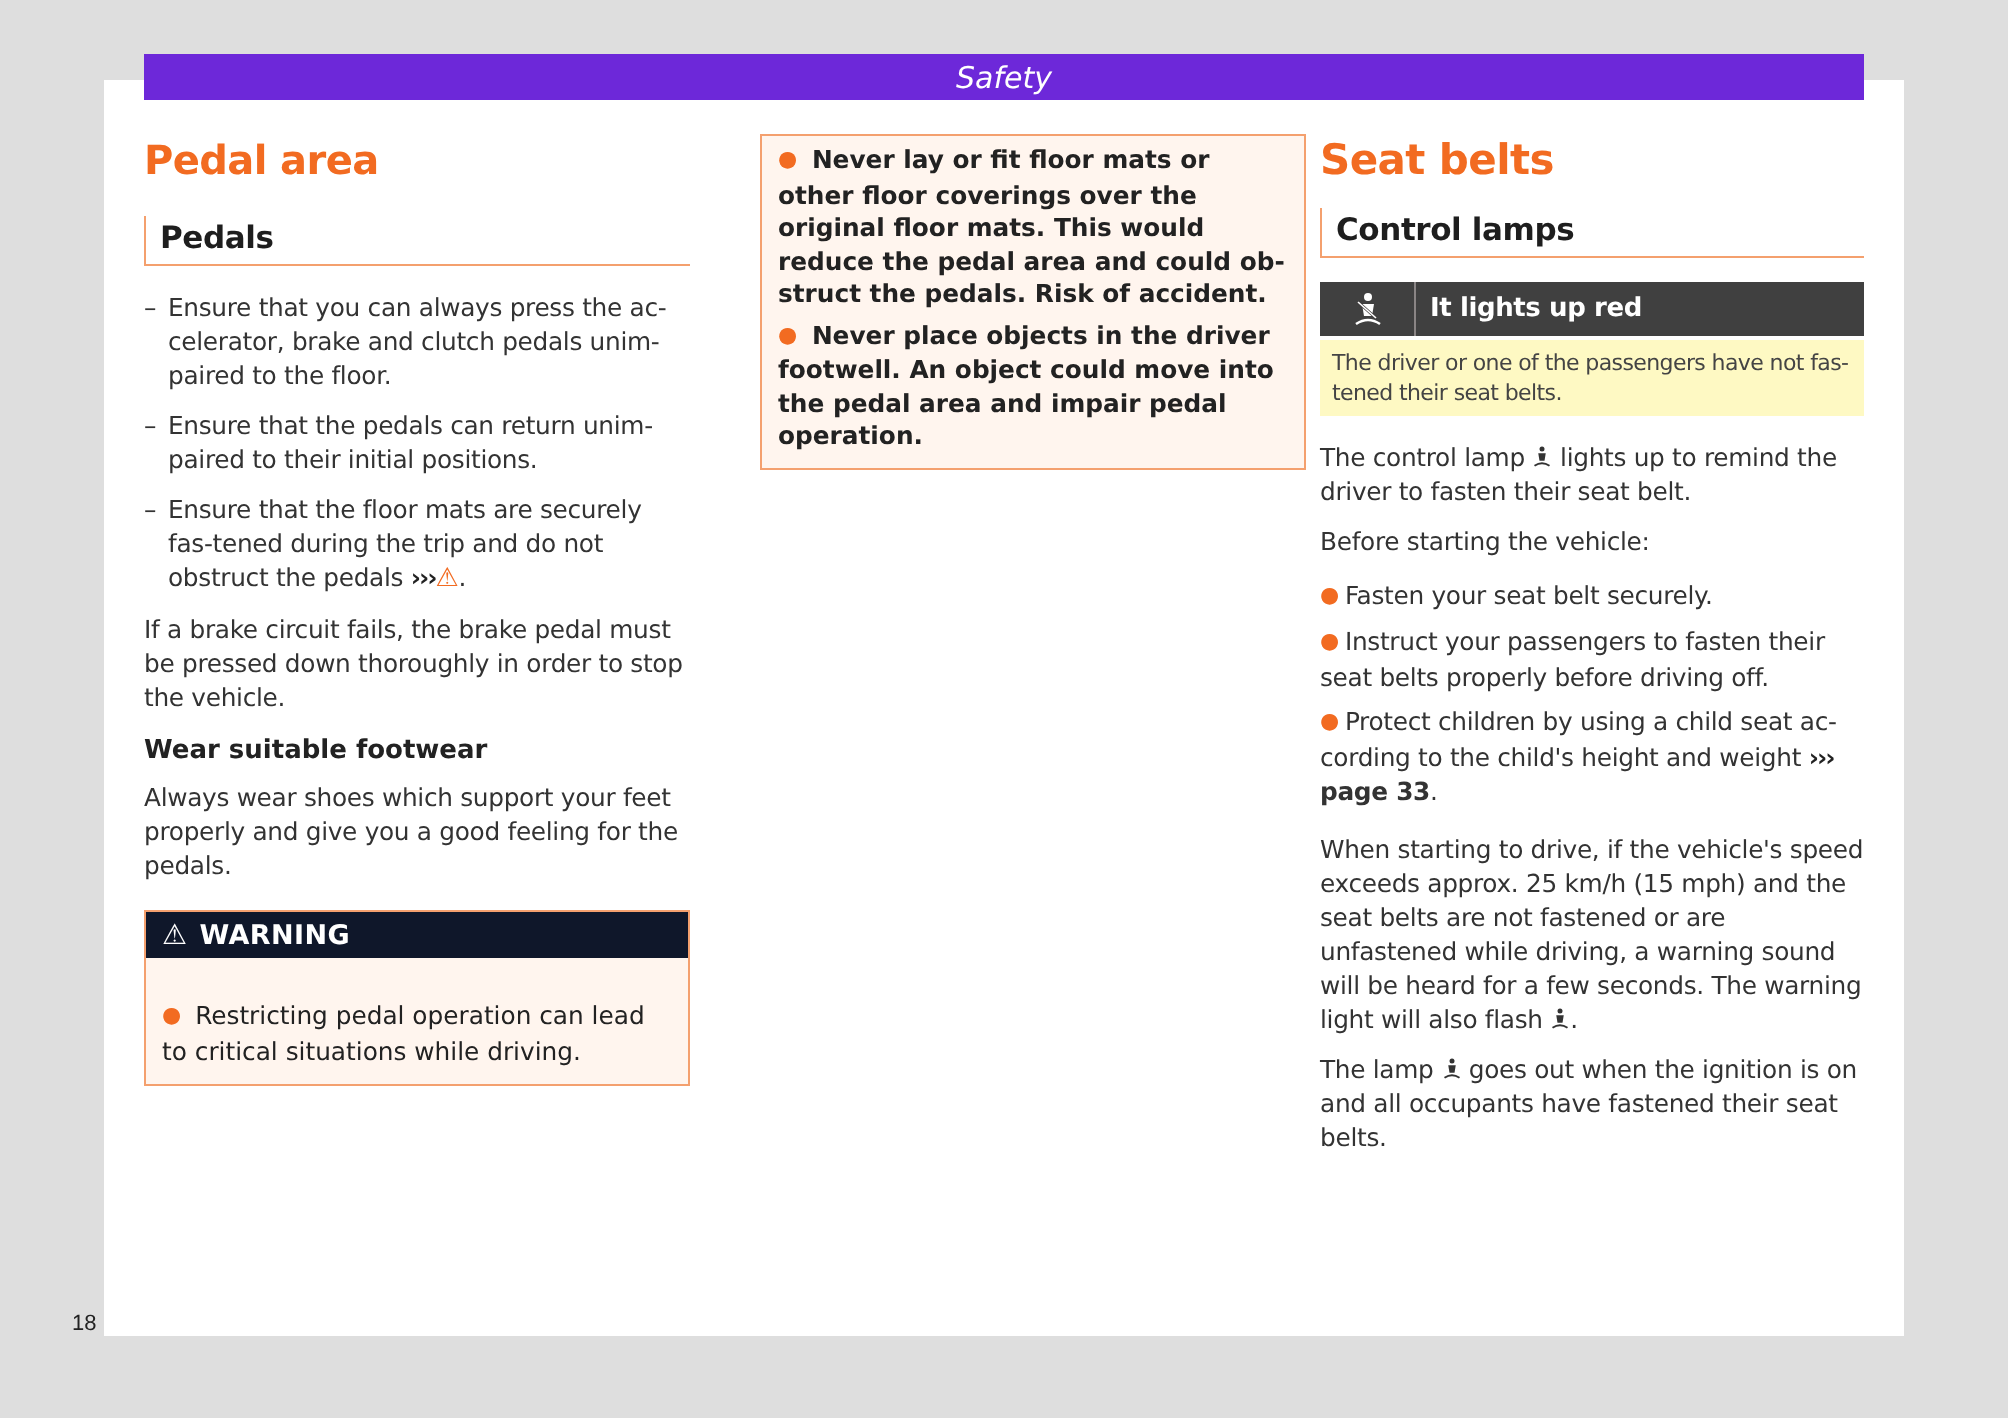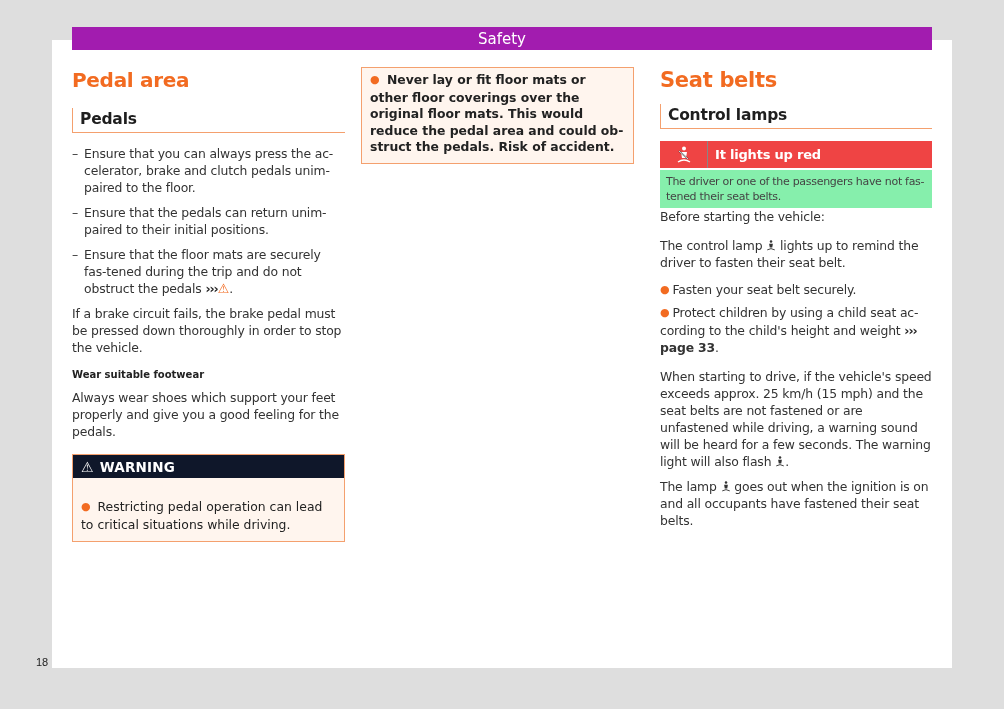--- a/index.html
+++ b/index.html
@@ -2,60 +2,60 @@
 <html><head>
 <meta charset="utf-8">
 <style>
   html, body { margin:0; padding:0; }
   body {
     width:1004px; height:709px; background:#dedede; position:relative; overflow:hidden;
     font-family:"DejaVu Sans", sans-serif; color:#2b2b2b;
   }
   .page { position:absolute; left:52px; top:40px; width:900px; height:628px; background:#ffffff; }
   .header-bar {
-    position:absolute; left:72px; top:27px; width:860px; height:23px; background:#a21caf;
-    color:#fff; text-align:center; font-size:15px; line-height:24px; font-family:"DejaVu Sans", sans-serif;
+    position:absolute; left:72px; top:27px; width:860px; height:23px; background:#6d28d9;
+    color:#fff; text-align:center; font-size:15px; line-height:24px; font-family:"DejaVu Sans", sans-serif;font-style:italic;
   }
   .page-number { position:absolute; left:36px; top:656px; font-size:11px; color:#222; font-family:"Liberation Sans", sans-serif; }
 
   .col { position:absolute; top:60px; }
   .col1 { left:72px; width:273px; }
-  .col2 { left:361px; width:273px; }
+  .col2 { left:380px; width:273px; }
   .col3 { left:660px; width:272px; }
 
   .h1 { color:#f26b21; font-weight:bold; font-size:20px; line-height:24px; margin:8px 0 0 0; letter-spacing:-0.3px; }
   .h2 { color:#f26b21; font-weight:bold; font-size:19px; line-height:27px; margin:14px 0 0 0; letter-spacing:-0.3px; }
   .h3 {
     font-weight:bold; font-size:15.5px; line-height:22px; color:#1e1e1e;
     border-left:1.5px solid #f4a06e; border-bottom:1.5px solid #f4a06e;
     padding:0 0 2px 7px; margin:16px 0 0 0; letter-spacing:-0.2px;
   }
   .txt { font-size:12.4px; line-height:17px; color:#333; letter-spacing:-0.15px; }
   .dashlist { margin:12px 0 0 0; padding:0; list-style:none; }
   .dashlist li { position:relative; padding-left:12px; margin-bottom:8px; }
   .dashlist li .dash { position:absolute; left:0; top:0; }
   p.txt { margin:0 0 8px 0; }
-  .subhead { font-weight:bold; font-size:10px; line-height:17px; color:#222; margin:10px 0 6px 0; }
+  .subhead { font-weight:bold; font-size:13px; line-height:17px; color:#222; margin:10px 0 6px 0; }
   .arrows { font-weight:bold; color:#222; letter-spacing:-1px; }
   .tri { color:#f26b21; font-size:13px; }
   .bullet { color:#f26b21; font-size:11px; position:relative; top:-1px; margin-right:3px; }
 
   .warn-box { border:1.5px solid #f4a06e; background:#fff5ee; margin-top:14px; }
   .warn-head { background:#0f172a; color:#fff; font-weight:bold; font-size:13.5px; height:23px; line-height:24px; padding-left:8px; letter-spacing:0.2px; }
   .warn-head .wicon { font-size:14px; margin-right:6px; font-weight:normal; }
   .warn-body { padding:21px 8px 4px 8px; font-size:12.4px; line-height:16.5px; font-weight:normal; color:#222; }
   .warn-body p { margin:0 0 4px 0; }
   .cont-box { border:1.5px solid #f4a06e; background:#fff5ee; margin-top:7px; padding:4px 8px 3px 8px; }
   .cont-box p { margin:0 0 4px 0; font-size:12.4px; line-height:16.5px; font-weight:bold; color:#222; }
 
   .lamp-table { margin-top:12px; width:272px; }
-  .lamp-row { background:#ef4444; height:27px; display:flex; align-items:center; color:#fff; }
+  .lamp-row { background:#404040; height:27px; display:flex; align-items:center; color:#fff; }
   .lamp-icon-cell { width:47px; height:27px; border-right:1px solid #8a8585; display:flex; align-items:center; justify-content:center; }
   .lamp-label { padding-left:7px; font-weight:bold; font-size:13px; letter-spacing:-0.2px; }
-  .lamp-desc { background:#86efac; margin-top:2px; padding:4px 6px 4px 6px; font-size:11px; line-height:15px; color:#444; letter-spacing:-0.3px; }
+  .lamp-desc { background:#fef9c3; margin-top:2px; padding:4px 6px 4px 6px; font-size:11px; line-height:15px; color:#444; letter-spacing:-0.3px; }
   .seat-icon { display:inline-block; vertical-align:-2px; }
   .blist p.txt { margin-bottom:5px; }
 </style>
 </head>
 <body>
 
 <div class="page"></div>
 <div class="header-bar">Safety</div>
 
 <div class="col col1">
@@ -74,20 +74,21 @@
     <div class="warn-head"><span class="wicon">⚠</span><span>WARNING</span></div>
     <div class="warn-body">
       <p><span class="bullet">●</span> <span>Restricting pedal operation can lead to critical situations while driving.</span></p>
     </div>
   </div>
 </div>
 
 <div class="col col2" style="top:60px;">
   <div class="cont-box">
     <p><span class="bullet">●</span> <span>Never lay or fit floor mats or other floor coverings over the original floor mats. This would reduce the pedal area and could ob-struct the pedals. Risk of accident.</span></p>
+    <p><span class="bullet">●</span> <span>Never place objects in the driver footwell. An object could move into the pedal area and impair pedal operation.</span></p>
   </div>
 </div>
 
 <div class="col col3">
   <div class="h1" style="font-size:21px;">Seat belts</div>
   <div class="h3" style="margin-top:12px;">Control lamps</div>
 
   <div class="lamp-table">
     <div class="lamp-row">
       <div class="lamp-icon-cell">
@@ -97,30 +98,31 @@
           <line x1="3" y1="5" x2="12" y2="13" stroke="#3e3a3a" stroke-width="1.5"></line>
           <line x1="3" y1="5" x2="12" y2="13" stroke="#fff" stroke-width="0.8"></line>
           <path d="M2 16 Q8 12 14 16" stroke="#fff" stroke-width="1.3" fill="none"></path>
         </svg>
       </div>
       <div class="lamp-label">It lights up red</div>
     </div>
     <div class="lamp-desc">The driver or one of the passengers have not fas-tened their seat belts.</div>
   </div>
 
-  <p class="txt">Before starting the vehicle:</p>
   <p class="txt" style="margin-top:12px;"><span>The control lamp</span>
     <svg class="seat-icon" width="10" height="13" viewBox="0 0 16 18">
         <circle cx="8" cy="2.5" r="2" fill="#333"></circle>
         <path d="M5 6 L11 6 L10 12 L6 12 Z" fill="#333"></path>
         <path d="M2 16 Q8 12 14 16" stroke="#333" stroke-width="1.5" fill="none"></path>
       </svg>
     <span>lights up to remind the driver to fasten their seat belt.</span></p>
+  <p class="txt">Before starting the vehicle:</p>
   <div class="blist" style="margin-top:10px;">
     <p class="txt"><span class="bullet">●</span><span>Fasten your seat belt securely.</span></p>
+    <p class="txt"><span class="bullet">●</span><span>Instruct your passengers to fasten their seat belts properly before driving off.</span></p>
     <p class="txt"><span class="bullet">●</span><span>Protect children by using a child seat ac-cording to the child's height and weight</span>
       <span class="arrows">›››</span> <b>page 33</b>.</p>
   </div>
   <p class="txt" style="margin-top:12px;"><span>When starting to drive, if the vehicle's speed exceeds approx. 25 km/h (15 mph) and the seat belts are not fastened or are unfastened while driving, a warning sound will be heard for a few seconds. The warning light will also flash</span>
     <svg class="seat-icon" width="10" height="13" viewBox="0 0 16 18">
         <circle cx="8" cy="2.5" r="2" fill="#333"></circle>
         <path d="M5 6 L11 6 L10 12 L6 12 Z" fill="#333"></path>
         <path d="M2 16 Q8 12 14 16" stroke="#333" stroke-width="1.5" fill="none"></path>
       </svg>.</p>
   <p class="txt"><span>The lamp</span>

